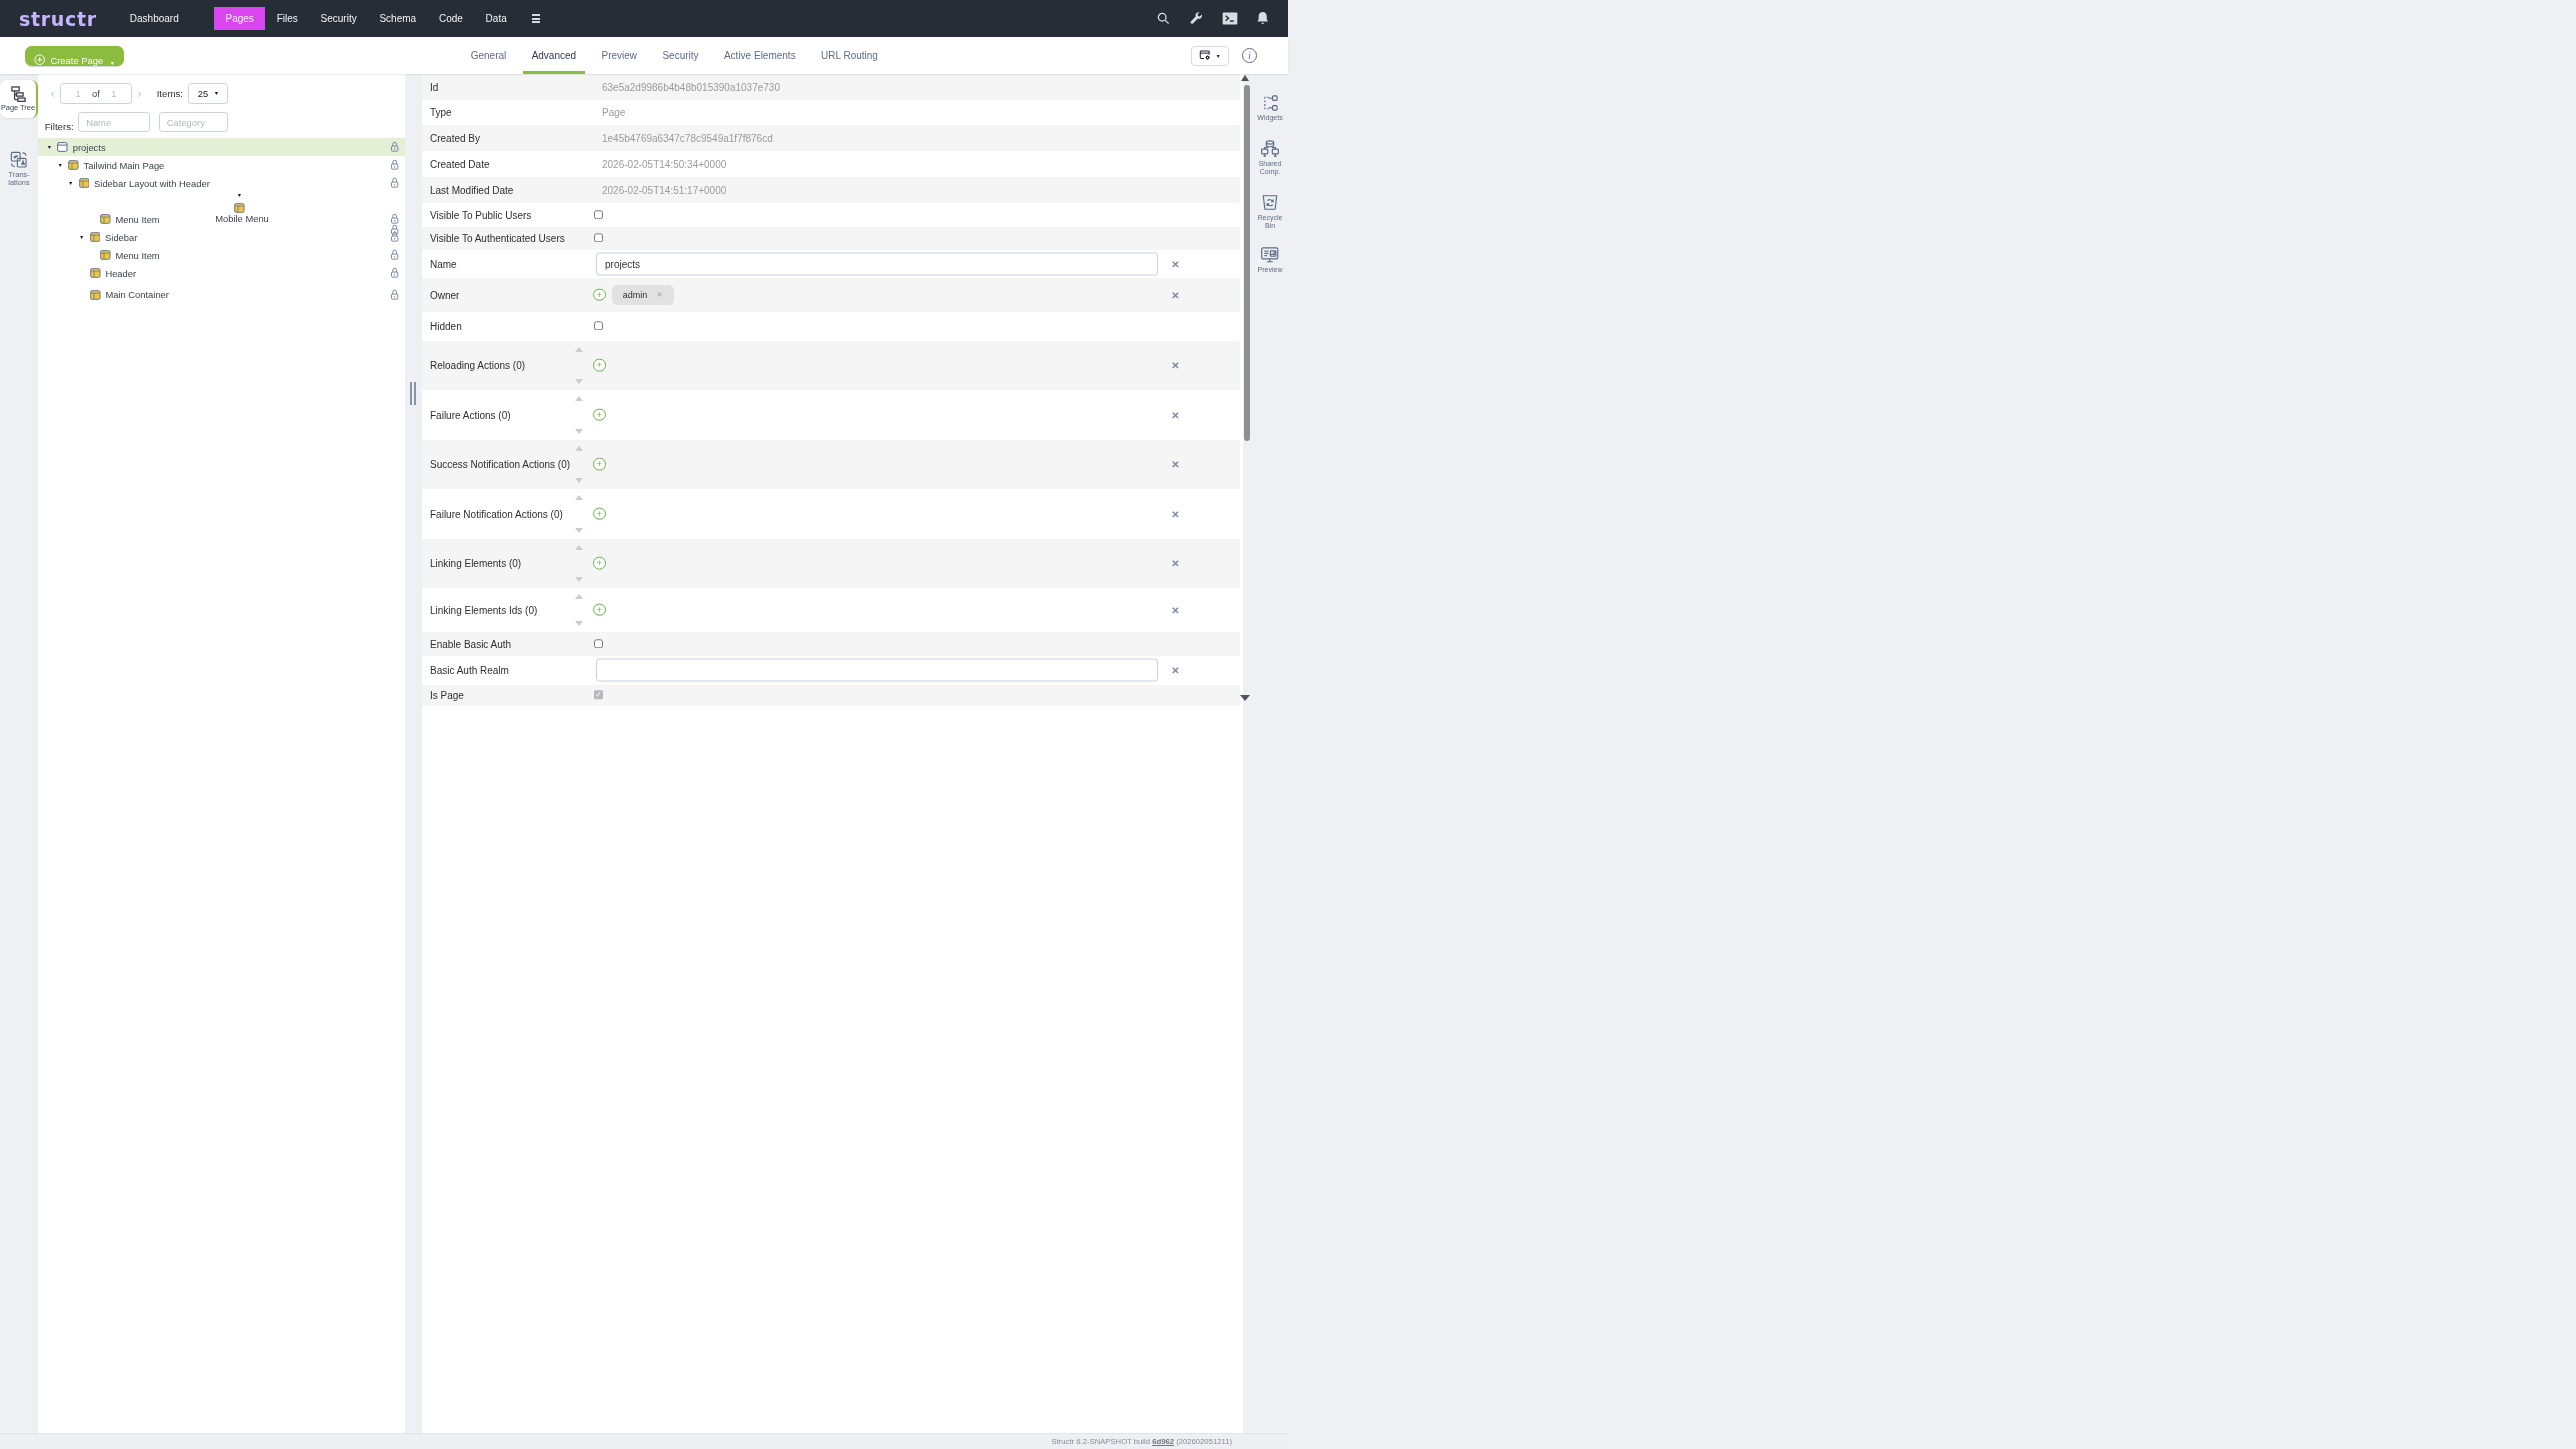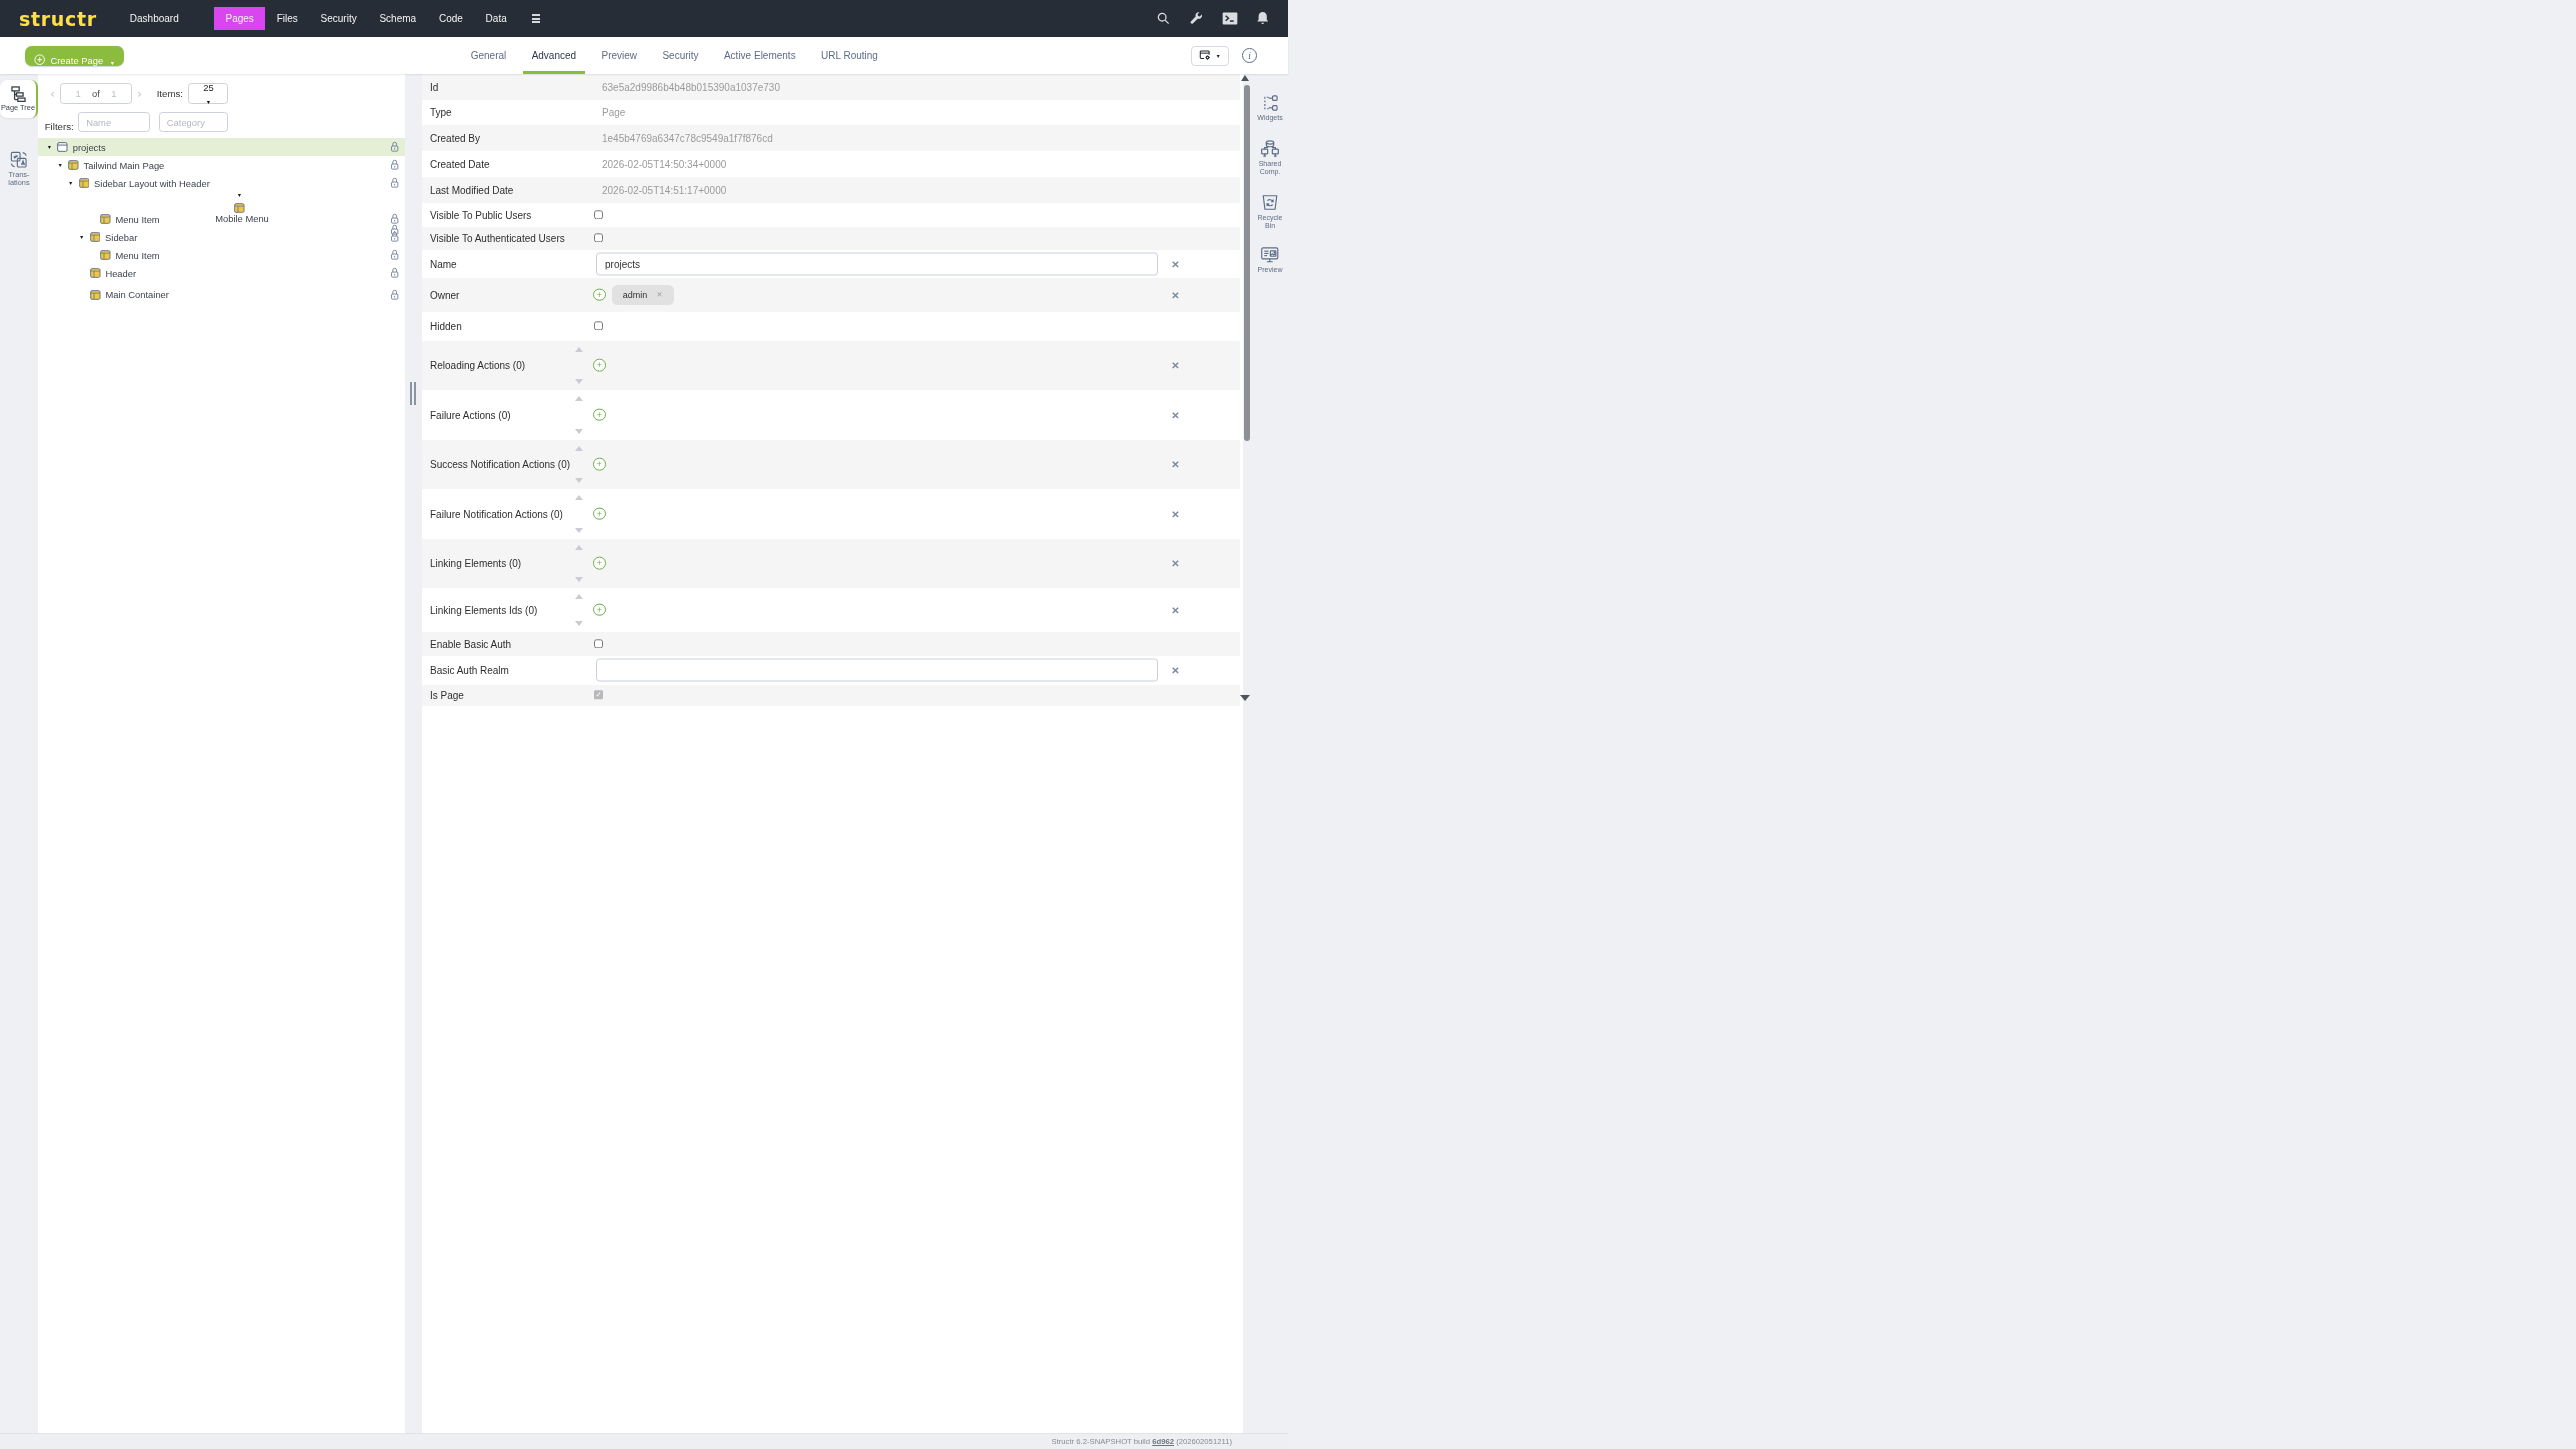--- a/index.html
+++ b/index.html
@@ -3,21 +3,21 @@
 <meta charset="utf-8">
 <style>
   * { margin:0; padding:0; box-sizing:border-box; }
   html,body { width:1288px; height:725px; overflow:hidden;
     font-family:"Liberation Sans", sans-serif; background:#eef0f3; }
 
   
   .topnav { position:absolute; top:0; left:0; width:1288px; height:37px;
     background:#272d37; display:flex; align-items:center; z-index:30; }
   .logo { margin-left:19px; font-family:"DejaVu Sans", sans-serif; font-weight:700;
-    font-size:19px; letter-spacing:0.7px; color:#fde047; }
+    font-size:19px; letter-spacing:0.7px; color:#c4b5fd; }
   .mainmenu { display:flex; align-items:center; margin-left:21.5px; }
   .nav-item { color:#f4f5f6; font-size:10px; padding:6px 11.4px; cursor:pointer; }
   .nav-item.active { background:#d946ef;margin-left:24px; }
   .burger { margin-left:6.7px; padding:6px 6.7px; display:flex; flex-direction:column; gap:1.7px; cursor:pointer; }
   .burger i { display:block; width:8.7px; height:2px; background:#d6d9dd; }
   .tn-right { margin-left:auto; margin-right:17.4px; display:flex; align-items:center; gap:17px; }
   .tn-ic { width:16px; height:16px; display:flex; align-items:center; justify-content:center; cursor:pointer; }
 
   
   .toolbar { position:absolute; top:37px; left:0; width:1288px; height:37px;
@@ -52,21 +52,21 @@
   
   .treepane { position:absolute; top:74px; left:38px; width:367px; bottom:16px; background:#fff; }
   .pager { position:absolute; top:8.7px; left:8px; display:flex; align-items:center; }
   .chev { font-size:12.7px; color:#c3c8cf; padding:0 4px; cursor:pointer; font-family:"DejaVu Sans",sans-serif; }
   .pagebox { border:0.7px solid #ccd1da; border-radius:3.4px; height:21.5px; display:flex;
     align-items:center; padding:0 10.7px; margin:0 1.3px; background:#fff; }
   .pagebox .num { color:#b9bec6; font-size:9.4px; width:12px; text-align:center; }
   .pagebox .of { color:#4a4a4a; font-size:9.4px; margin:0 8px; }
   .items-label { font-size:9.7px; color:#333; margin-left:10.7px; margin-right:5.4px; }
   .itemsel { border:0.7px solid #ccd1da; border-radius:3.4px; height:21.5px; width:40px;
-    display:flex; align-items:center; justify-content:center; gap:5.4px; cursor:pointer; background:#fff;flex-direction:column; }
+    display:flex; align-items:center; justify-content:center; gap:5.4px; cursor:pointer; background:#fff; }
   .itemsel .val { font-size:9.4px; color:#222; }
   .itemsel .car { font-size:5.4px; color:#111; }
   .filters { position:absolute; top:38px; left:6.7px; display:flex; align-items:flex-end; }
   .filters .flabel { font-size:9.7px; color:#333; margin-right:4.7px; }
   .f-input { height:20px; border:0.7px solid #ccd1da; border-radius:3.4px; padding:0 6.7px;
     font-size:9.4px; color:#333; font-family:inherit; outline:none; }
   .f-input::placeholder { color:#b4b9c0; }
   .f-name { width:72px; margin-right:8.7px; }
   .f-cat { width:69px; }
   .tree { position:absolute; top:64px; left:0; right:0; }

